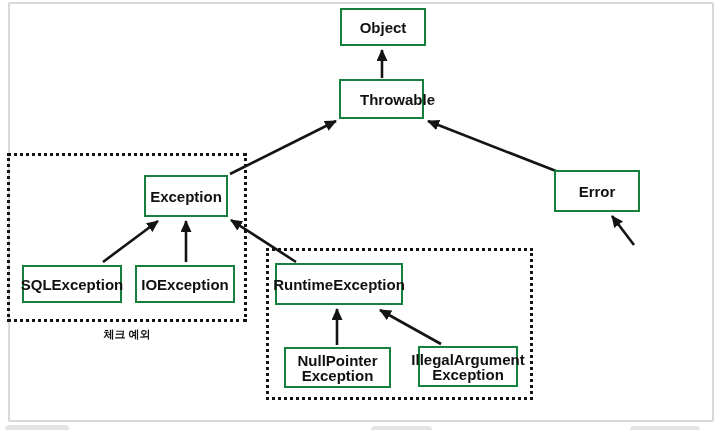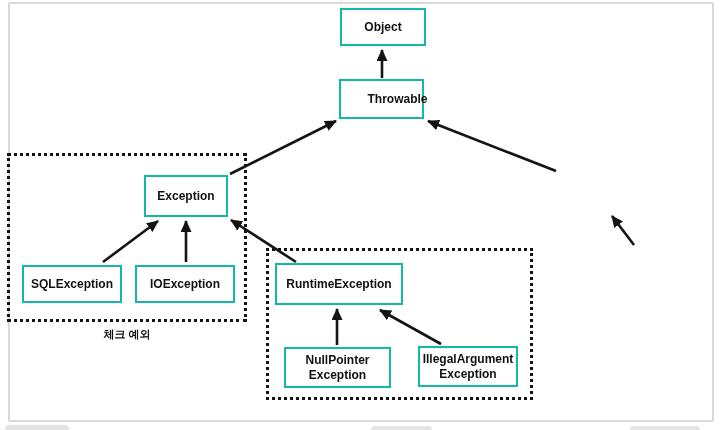--- a/index.html
+++ b/index.html
@@ -2,23 +2,23 @@
 <html><head>
 <meta charset="utf-8">
 <style>
   * { margin:0; padding:0; box-sizing:border-box; }
   html,body { width:724px; height:430px; background:#fff; overflow:hidden;
               font-family:"Liberation Sans", sans-serif; }
   .stage { position:relative; width:724px; height:430px; background:#fff; }
   .frame { position:absolute; left:8px; top:2px; width:706px; height:420px;
            background:#fff; border:2px solid #d9d9d9; border-radius:2px; }
   svg.edges { position:absolute; left:0; top:0; width:724px; height:430px; pointer-events:none; }
-  .node { position:absolute; border:2px solid #14b8a6; background:#fff;
+  .node { position:absolute; border:2px solid #15803d; background:#fff;
           display:flex; flex-direction:column; align-items:center; justify-content:center;
-          font-weight:bold; font-size:12px; color:#111; text-align:right; line-height:15px; }
+          font-weight:bold; font-size:15px; color:#111; text-align:right; line-height:15px; }
   .group { position:absolute; border:3px dotted #141414; }
   .group-label { position:absolute; font-weight:bold; font-size:11px; color:#111;
                  text-align:center; }
   
   .n-object          { left:340px; top:8px;   width:86px;  height:38px; }
   .n-throwable       { left:339px; top:79px;  width:85px;  height:40px;padding-left:32px; }
   .n-exception       { left:144px; top:175px; width:84px;  height:42px; }
   .n-error           { left:554px; top:170px; width:86px;  height:42px; }
   .n-sql             { left:22px;  top:265px; width:100px; height:38px; }
   .n-io              { left:135px; top:265px; width:100px; height:38px; }
@@ -66,20 +66,23 @@
 
   <div class="node n-object">
     <span>Object</span>
   </div>
   <div class="node n-throwable">
     <span>Throwable</span>
   </div>
   <div class="node n-exception">
     <span>Exception</span>
   </div>
+  <div class="node n-error">
+    <span>Error</span>
+  </div>
   <div class="node n-sql">
     <span>SQLException</span>
   </div>
   <div class="node n-io">
     <span>IOException</span>
   </div>
   <div class="node n-runtime">
     <span>RuntimeException</span>
   </div>
   <div class="node n-nullpointer">

